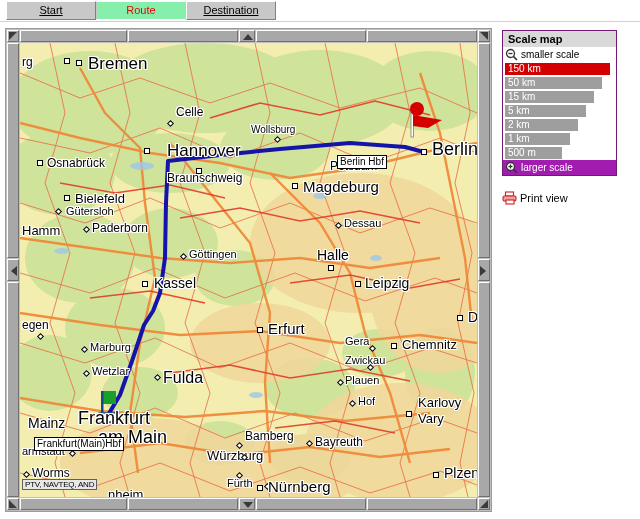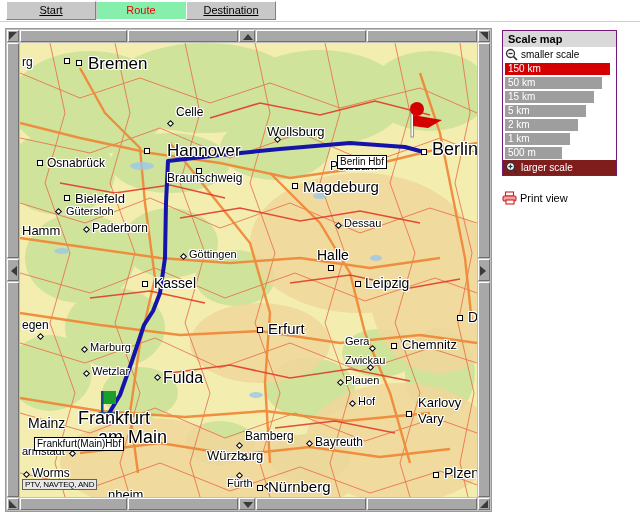--- a/index.html
+++ b/index.html
@@ -44,21 +44,21 @@
     font-size:8px;line-height:9px;color:#000;white-space:nowrap;letter-spacing:-0.2px;}
 
   
   .sidebar{position:absolute;left:502px;top:30px;width:115px;}
   .panel{border:1px solid #701a75;background:#ffffff;}
   .panel-title{background:#d9d9d9;font-weight:bold;font-size:11px;padding:2px 5px;color:#000;}
   .scalerow{display:block;position:relative;height:14px;line-height:14px;cursor:pointer;}
   .scalebar{position:absolute;left:2px;top:1px;height:12px;background:#9e9e9e;box-sizing:border-box;}
   .scalebar.sel{background:#d40000;}
   .scaletext{position:relative;padding-left:5px;font-size:10px;color:#ffffff;line-height:14px;z-index:2;}
-  .zoomrow{height:15px;line-height:15px;background:#7f1d1d;color:#ffffff;font-size:10px;
+  .zoomrow{height:15px;line-height:15px;background:#a21caf;color:#ffffff;font-size:10px;
     padding-left:18px;position:relative;cursor:pointer;}
   .zoomrow.white{background:#ffffff;color:#000;}
   .printview{margin-top:14px;height:16px;line-height:16px;padding-left:18px;position:relative;
     font-size:11px;cursor:pointer;color:#000;}
   svg{display:block;}
 </style>
 </head>
 <body>
 
 <div class="tabbar">
@@ -216,21 +216,21 @@
       </g>
     </svg>
 
     <div id="city-layer">
         <div class="lbl" style="left: 2px; top: 12px; font-size: 12px;">rg</div>
         <div class="sq" style="left: 44px; top: 15px;"></div>
         <div class="lbl" style="left: 68px; top: 11px; font-size: 17px;">Bremen</div>
         <div class="sq" style="left: 56px; top: 17px;"></div>
         <div class="lbl" style="left: 156px; top: 62px; font-size: 12px;">Celle</div>
         <div class="dia" style="left: 148px; top: 78px;"></div>
-        <div class="lbl" style="left: 199px; top: 81px; font-size: 13px; padding-left: 48px;">Wollsburg</div>
+        <div class="lbl" style="left: 183px; top: 81px; font-size: 10px; padding-left: 48px;">Wollsburg</div>
         <div class="dia" style="left: 255px; top: 94px;"></div>
         <div class="lbl" style="left: 147px; top: 98px; font-size: 17px;">Hannover</div>
         <div class="sq" style="left: 124px; top: 105px;"></div>
         <div class="lbl" style="left: 27px; top: 113px; font-size: 12px;">Osnabrück</div>
         <div class="sq" style="left: 17px; top: 117px;"></div>
         <div class="lbl" style="left: 147px; top: 128px; font-size: 12px;">Braunschweig</div>
         <div class="sq" style="left: 176px; top: 125px;"></div>
         <div class="lbl" style="left: 283px; top: 135px; font-size: 15px;">Magdeburg</div>
         <div class="sq" style="left: 272px; top: 140px;"></div>
         <div class="lbl" style="left: 55px; top: 148px; font-size: 13px;">Bielefeld</div>

